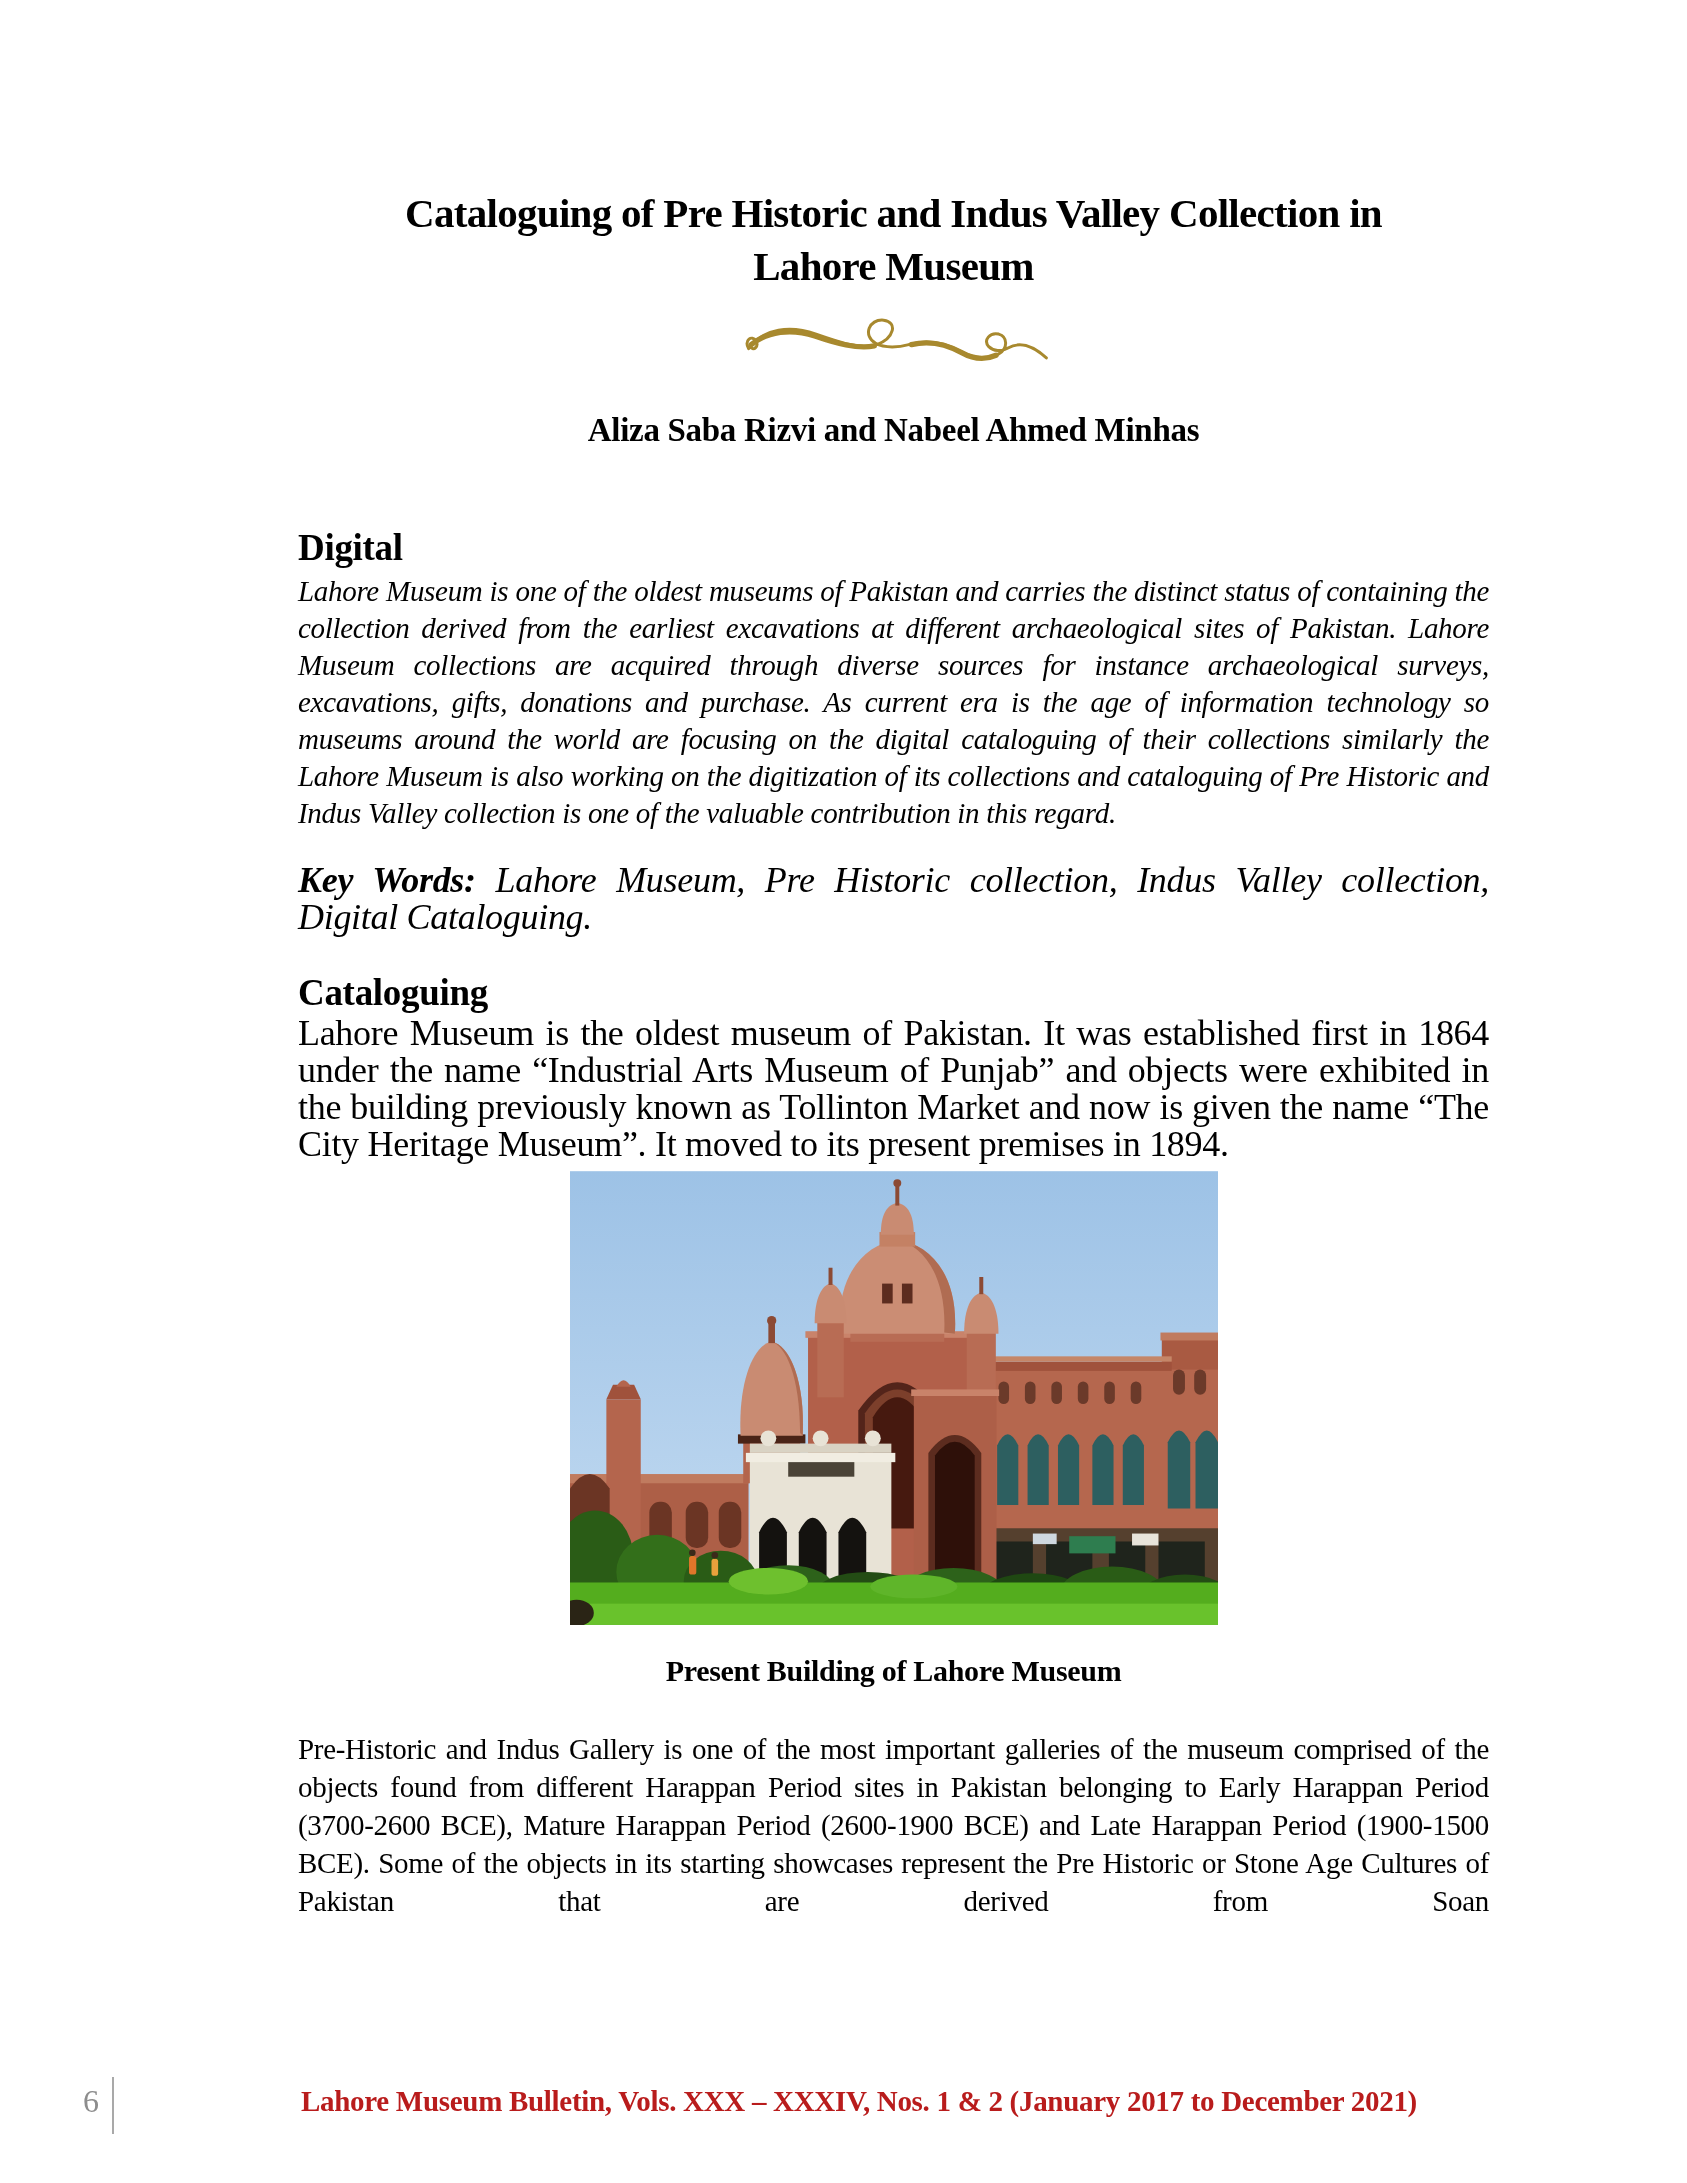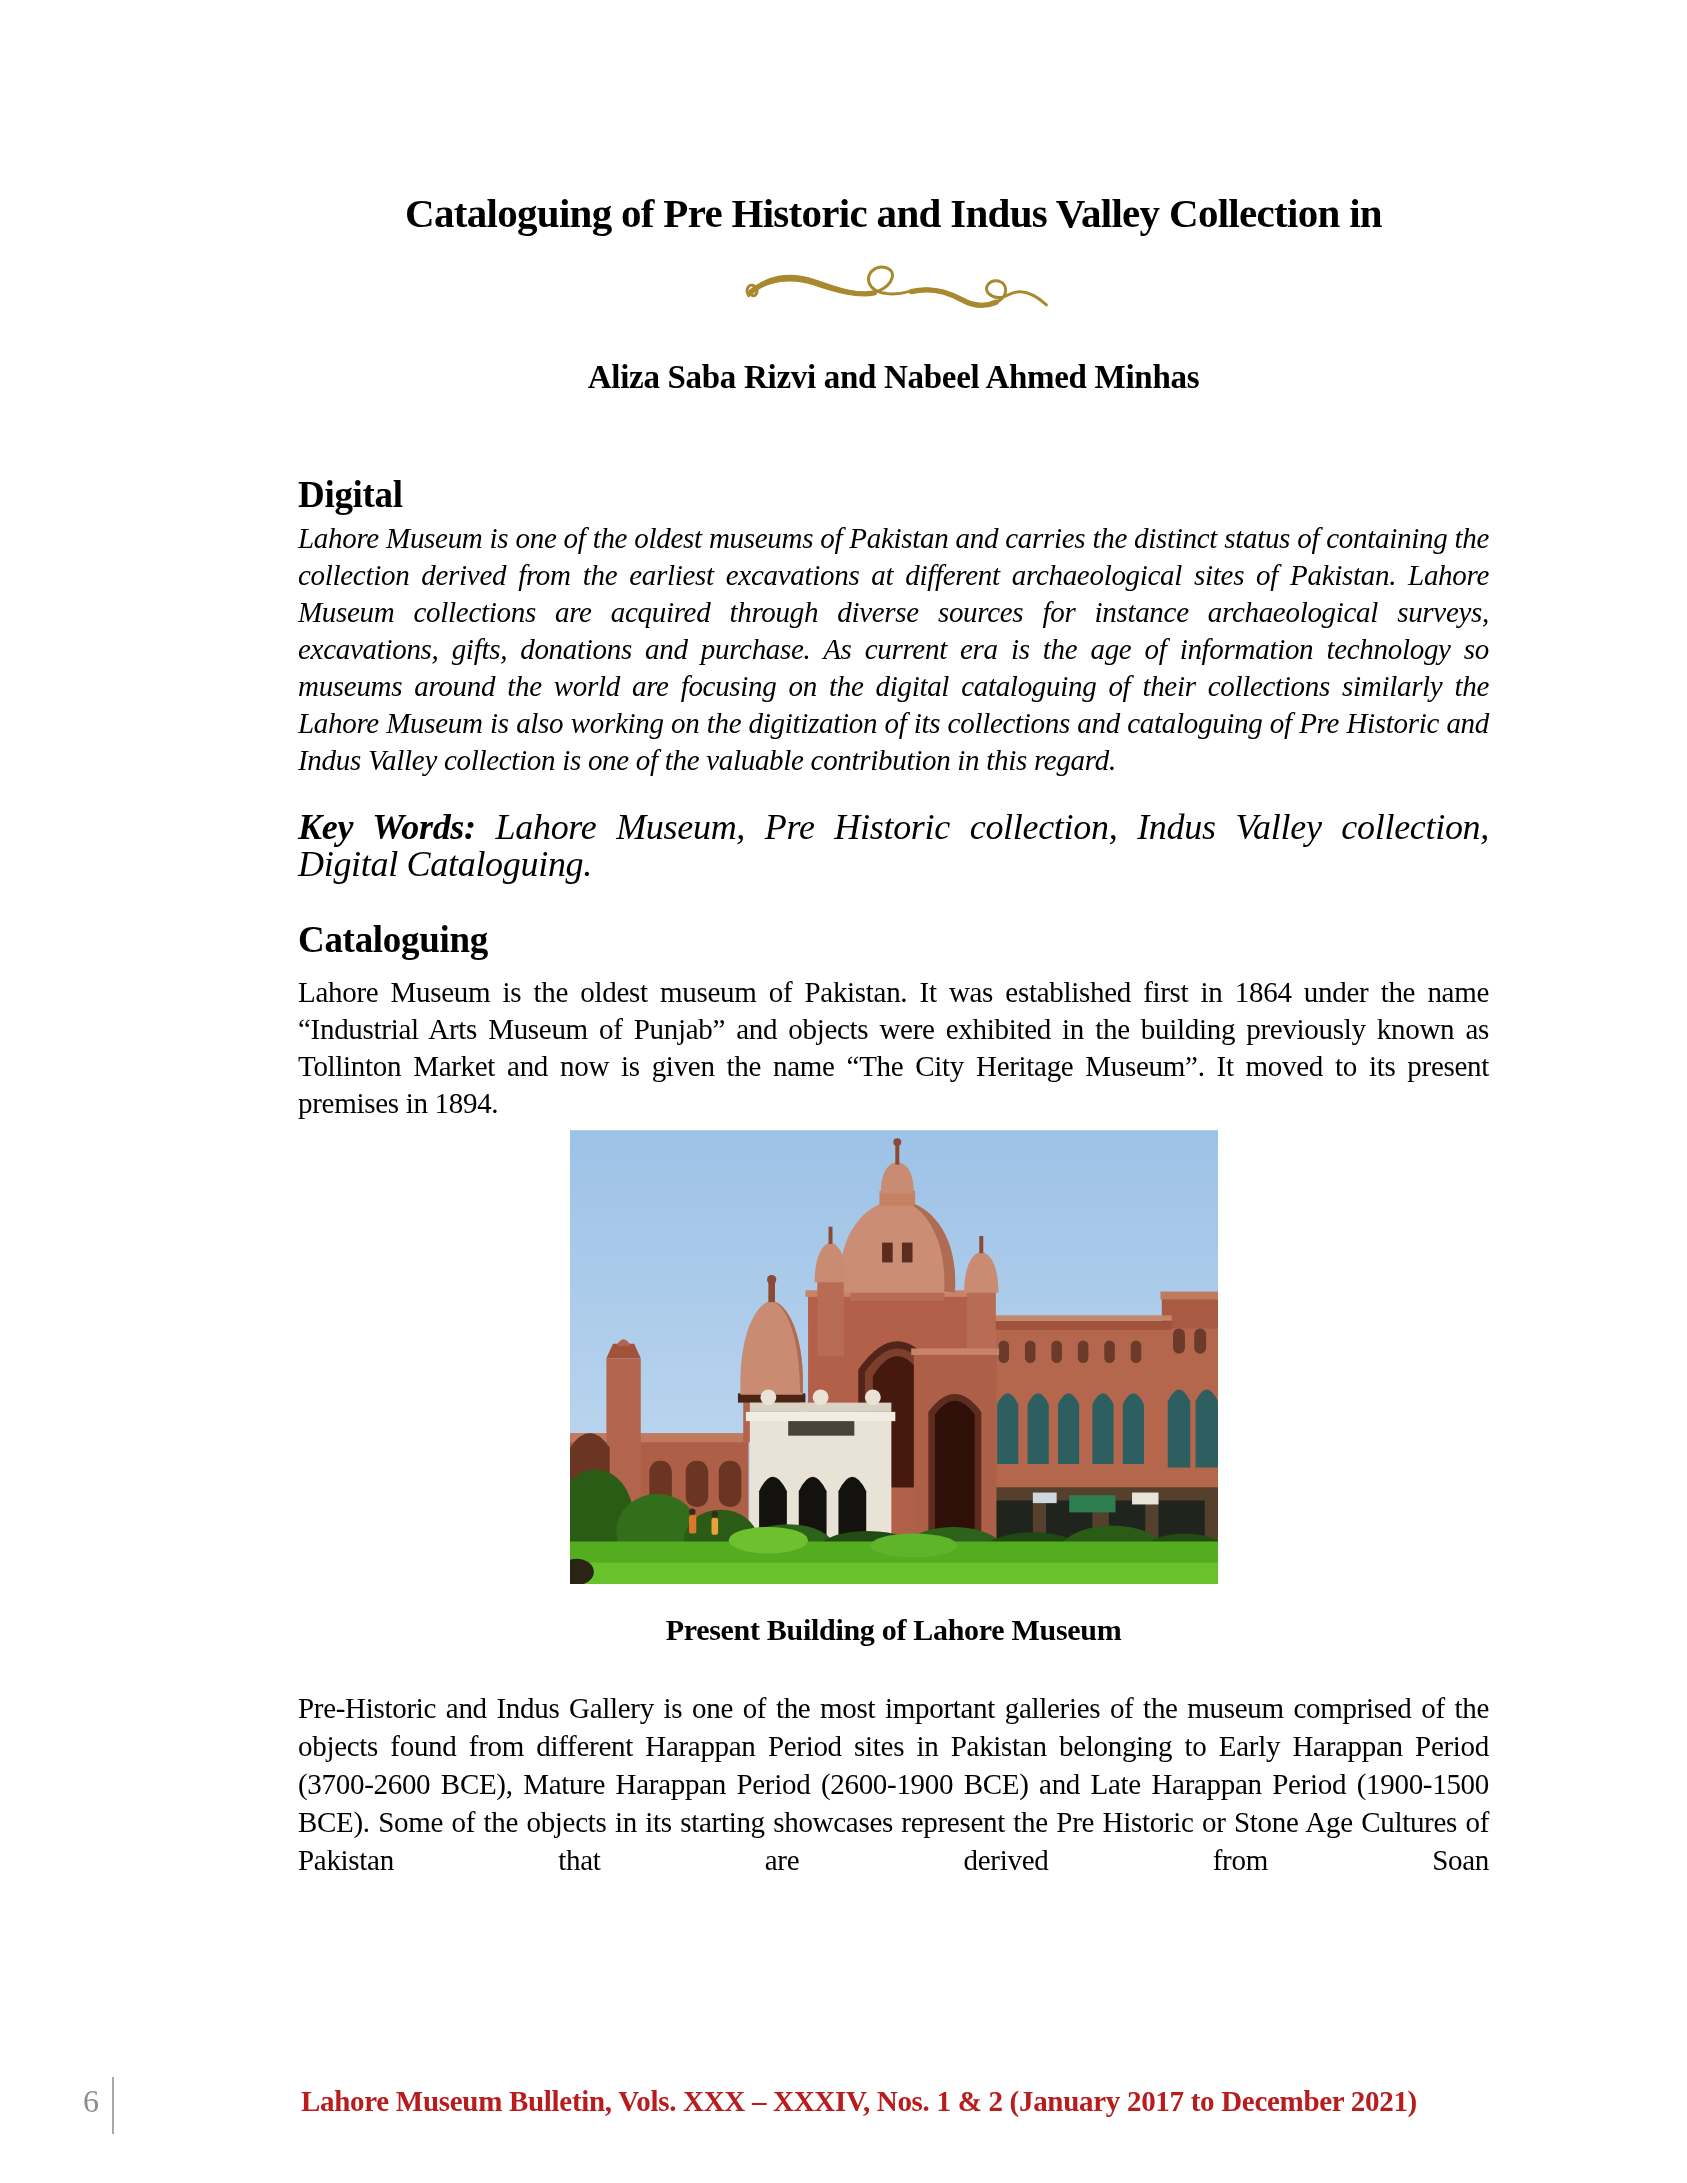--- a/index.html
+++ b/index.html
@@ -60,22 +60,22 @@
     margin-top: 30px;
     font-size: 36px;
     line-height: 37px;
     text-align: justify;
     letter-spacing: -0.3px;
     font-style: italic;
   }
   .keywords-para .kw-label { font-weight: bold; }
   .intro-heading { margin-top: 26.5px; }
   .intro-body {
-    margin-top: 14px;
-    font-size: 29px;
+    margin-top: 2px;
+    font-size: 36px;
     line-height: 37px;
     text-align: justify;
     letter-spacing: -0.3px;
   }
   .figure-block {
     margin-top: 8px;
     width: 648px;
     margin-left: auto;
     margin-right: auto;
   }
@@ -123,20 +123,21 @@
   }
 </style>
 </head>
 <body>
 
 <div class="page">
   <div class="content">
 
     <div class="article-title">
       <div class="tline">Cataloguing of Pre Historic and Indus Valley Collection in</div>
+      <div class="tline">Lahore Museum</div>
     </div>
 
     <div class="flourish-wrap">
       <svg width="311" height="64" viewBox="0 0 470 96" fill="none" xmlns="http://www.w3.org/2000/svg">
         <path d="M16 58 c -7 -13 5 -21 11 -12 c 5 8 -3 17 -9 9
                  C 40 28 78 22 118 36
                  C 155 49 188 60 210 52
                  C 236 42 242 18 220 15
                  C 198 13 188 38 208 50
                  C 222 58 244 56 258 52

